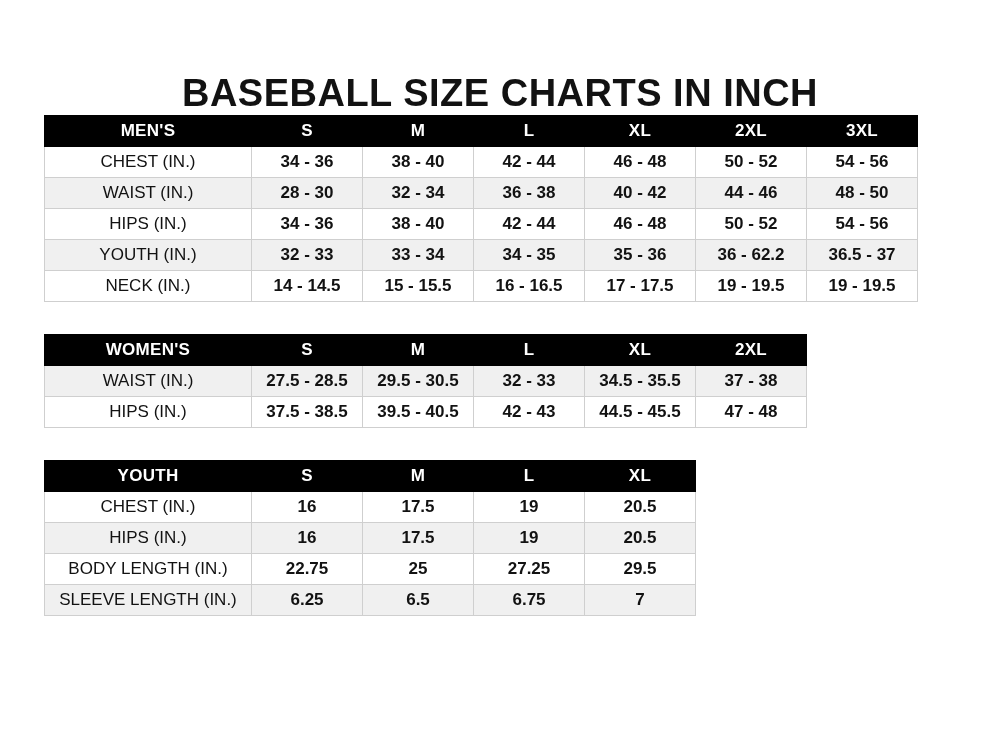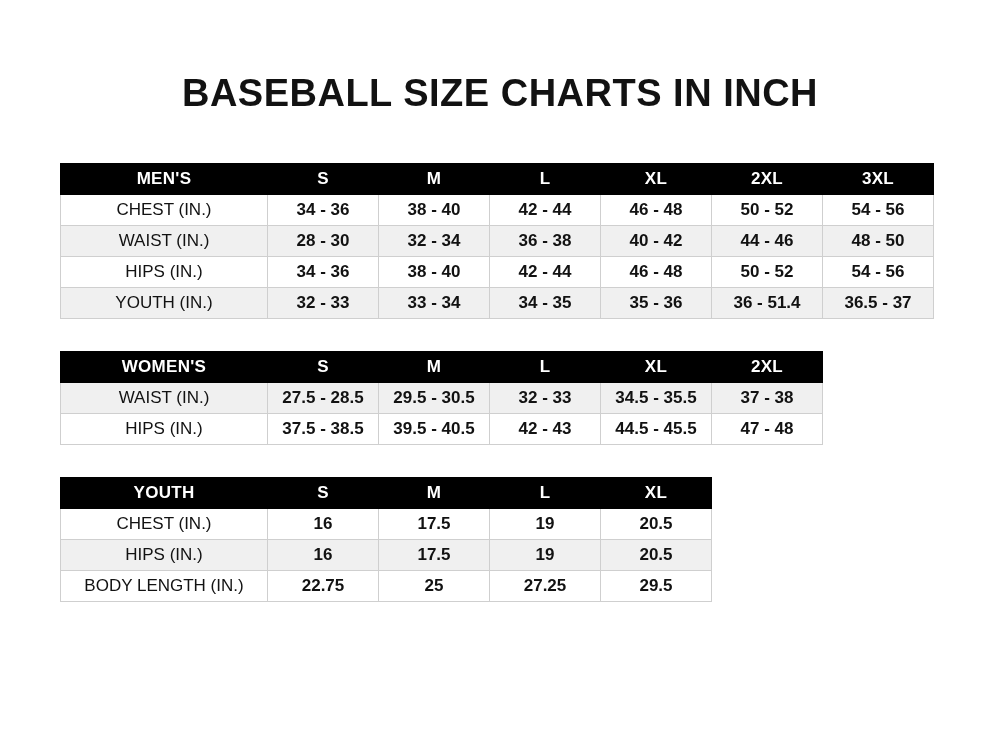--- a/index.html
+++ b/index.html
@@ -23,22 +23,21 @@
   .title {
     text-align: center;
     font-size: 38px;
     font-weight: bold;
     letter-spacing: 0.5px;
     margin: 0;
     padding-top: 72px;
     color: #121212;
   }
   .tables-wrap {
-    margin-top: 48px;
-    padding-left: 60px;
+    padding-left: 44px;
   }
   table.size-table {
     border-collapse: collapse;
     table-layout: fixed;
     margin-bottom: 32px;
     background: #ffffff;
   }
   table.size-table td, table.size-table th {
     border: 1px solid #cfcfcf;
     height: 31px;
@@ -133,22 +132,31 @@
           <td>46 - 48</td>
           <td>50 - 52</td>
           <td>54 - 56</td>
         </tr>
         <tr class="alt">
           <td class="rowlabel">YOUTH (IN.)</td>
           <td>32 - 33</td>
           <td>33 - 34</td>
           <td>34 - 35</td>
           <td>35 - 36</td>
-          <td>36 - 51.4</td>
+          <td>36 - 62.2</td>
           <td>36.5 - 37</td>
+        </tr>
+        <tr>
+          <td class="rowlabel">NECK (IN.)</td>
+          <td>14 - 14.5</td>
+          <td>15 - 15.5</td>
+          <td>16 - 16.5</td>
+          <td>17 - 17.5</td>
+          <td>19 - 19.5</td>
+          <td>19 - 19.5</td>
         </tr>
       </tbody>
     </table>
 
     <table class="size-table women">
       <colgroup>
         <col class="c0">
           <col class="cN">
           <col class="cN">
           <col class="cN">
@@ -217,17 +225,24 @@
           <td>19</td>
           <td>20.5</td>
         </tr>
         <tr>
           <td class="rowlabel">BODY LENGTH (IN.)</td>
           <td>22.75</td>
           <td>25</td>
           <td>27.25</td>
           <td>29.5</td>
         </tr>
+        <tr class="alt">
+          <td class="rowlabel">SLEEVE LENGTH (IN.)</td>
+          <td>6.25</td>
+          <td>6.5</td>
+          <td>6.75</td>
+          <td>7</td>
+        </tr>
       </tbody>
     </table>
 
   </div>
 </div>
 
 </body></html>

